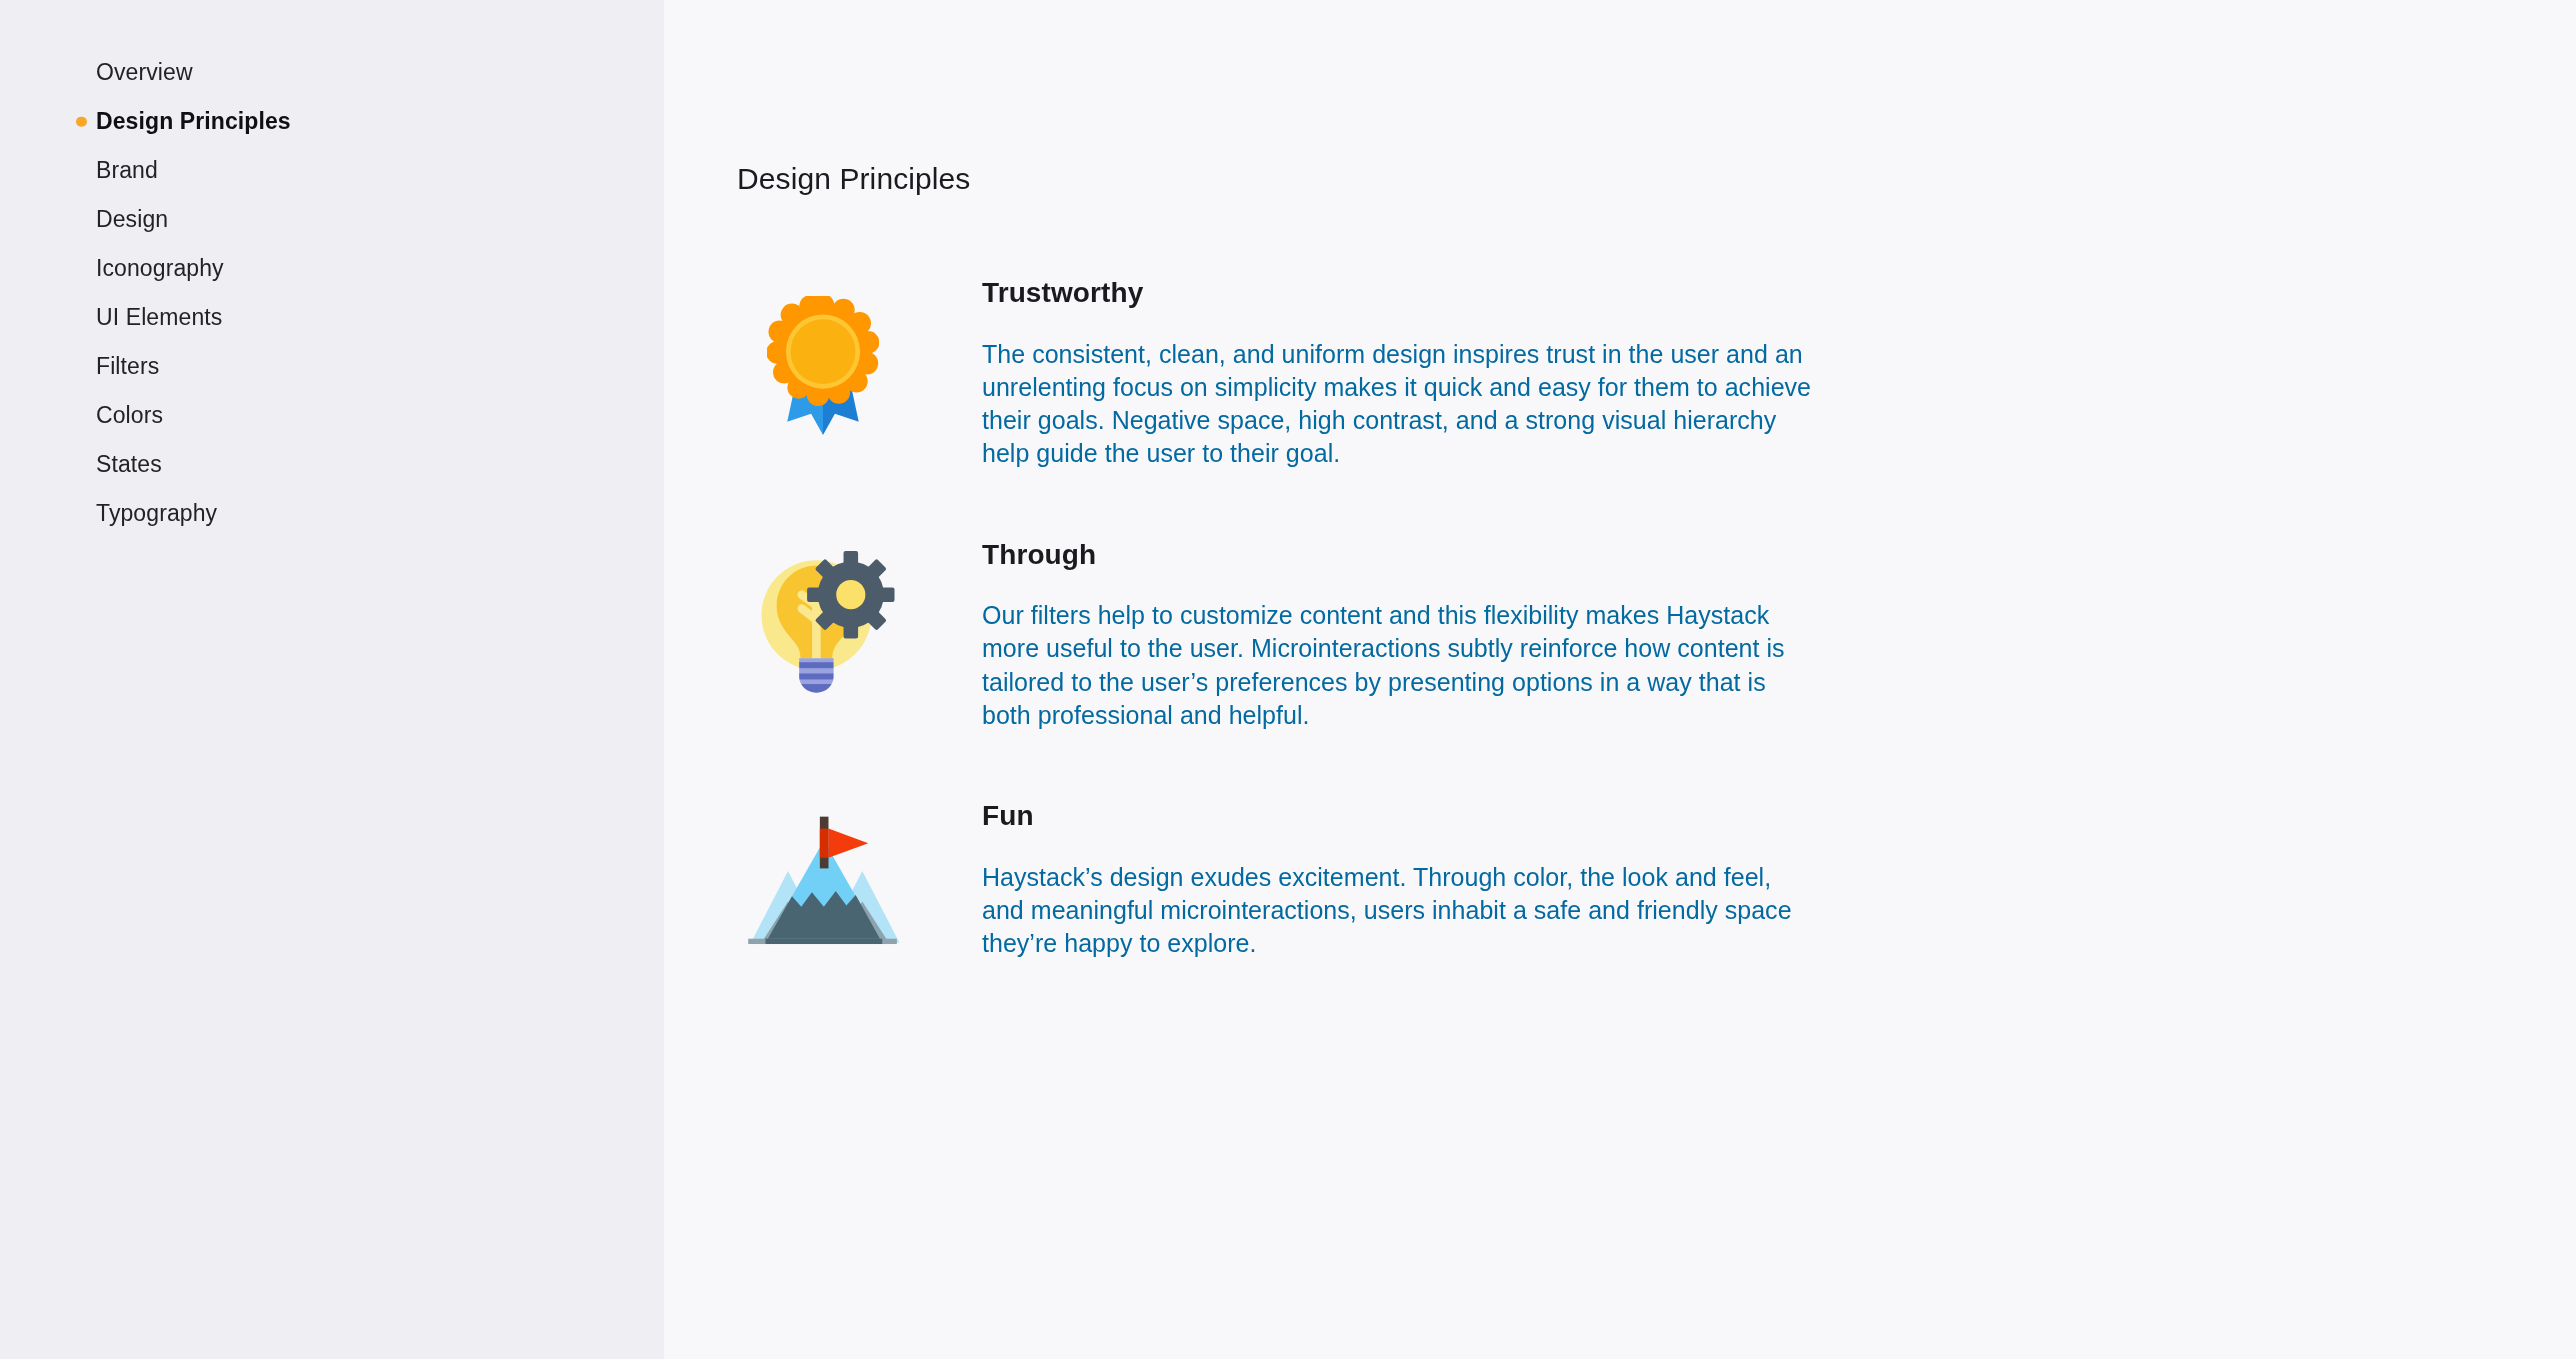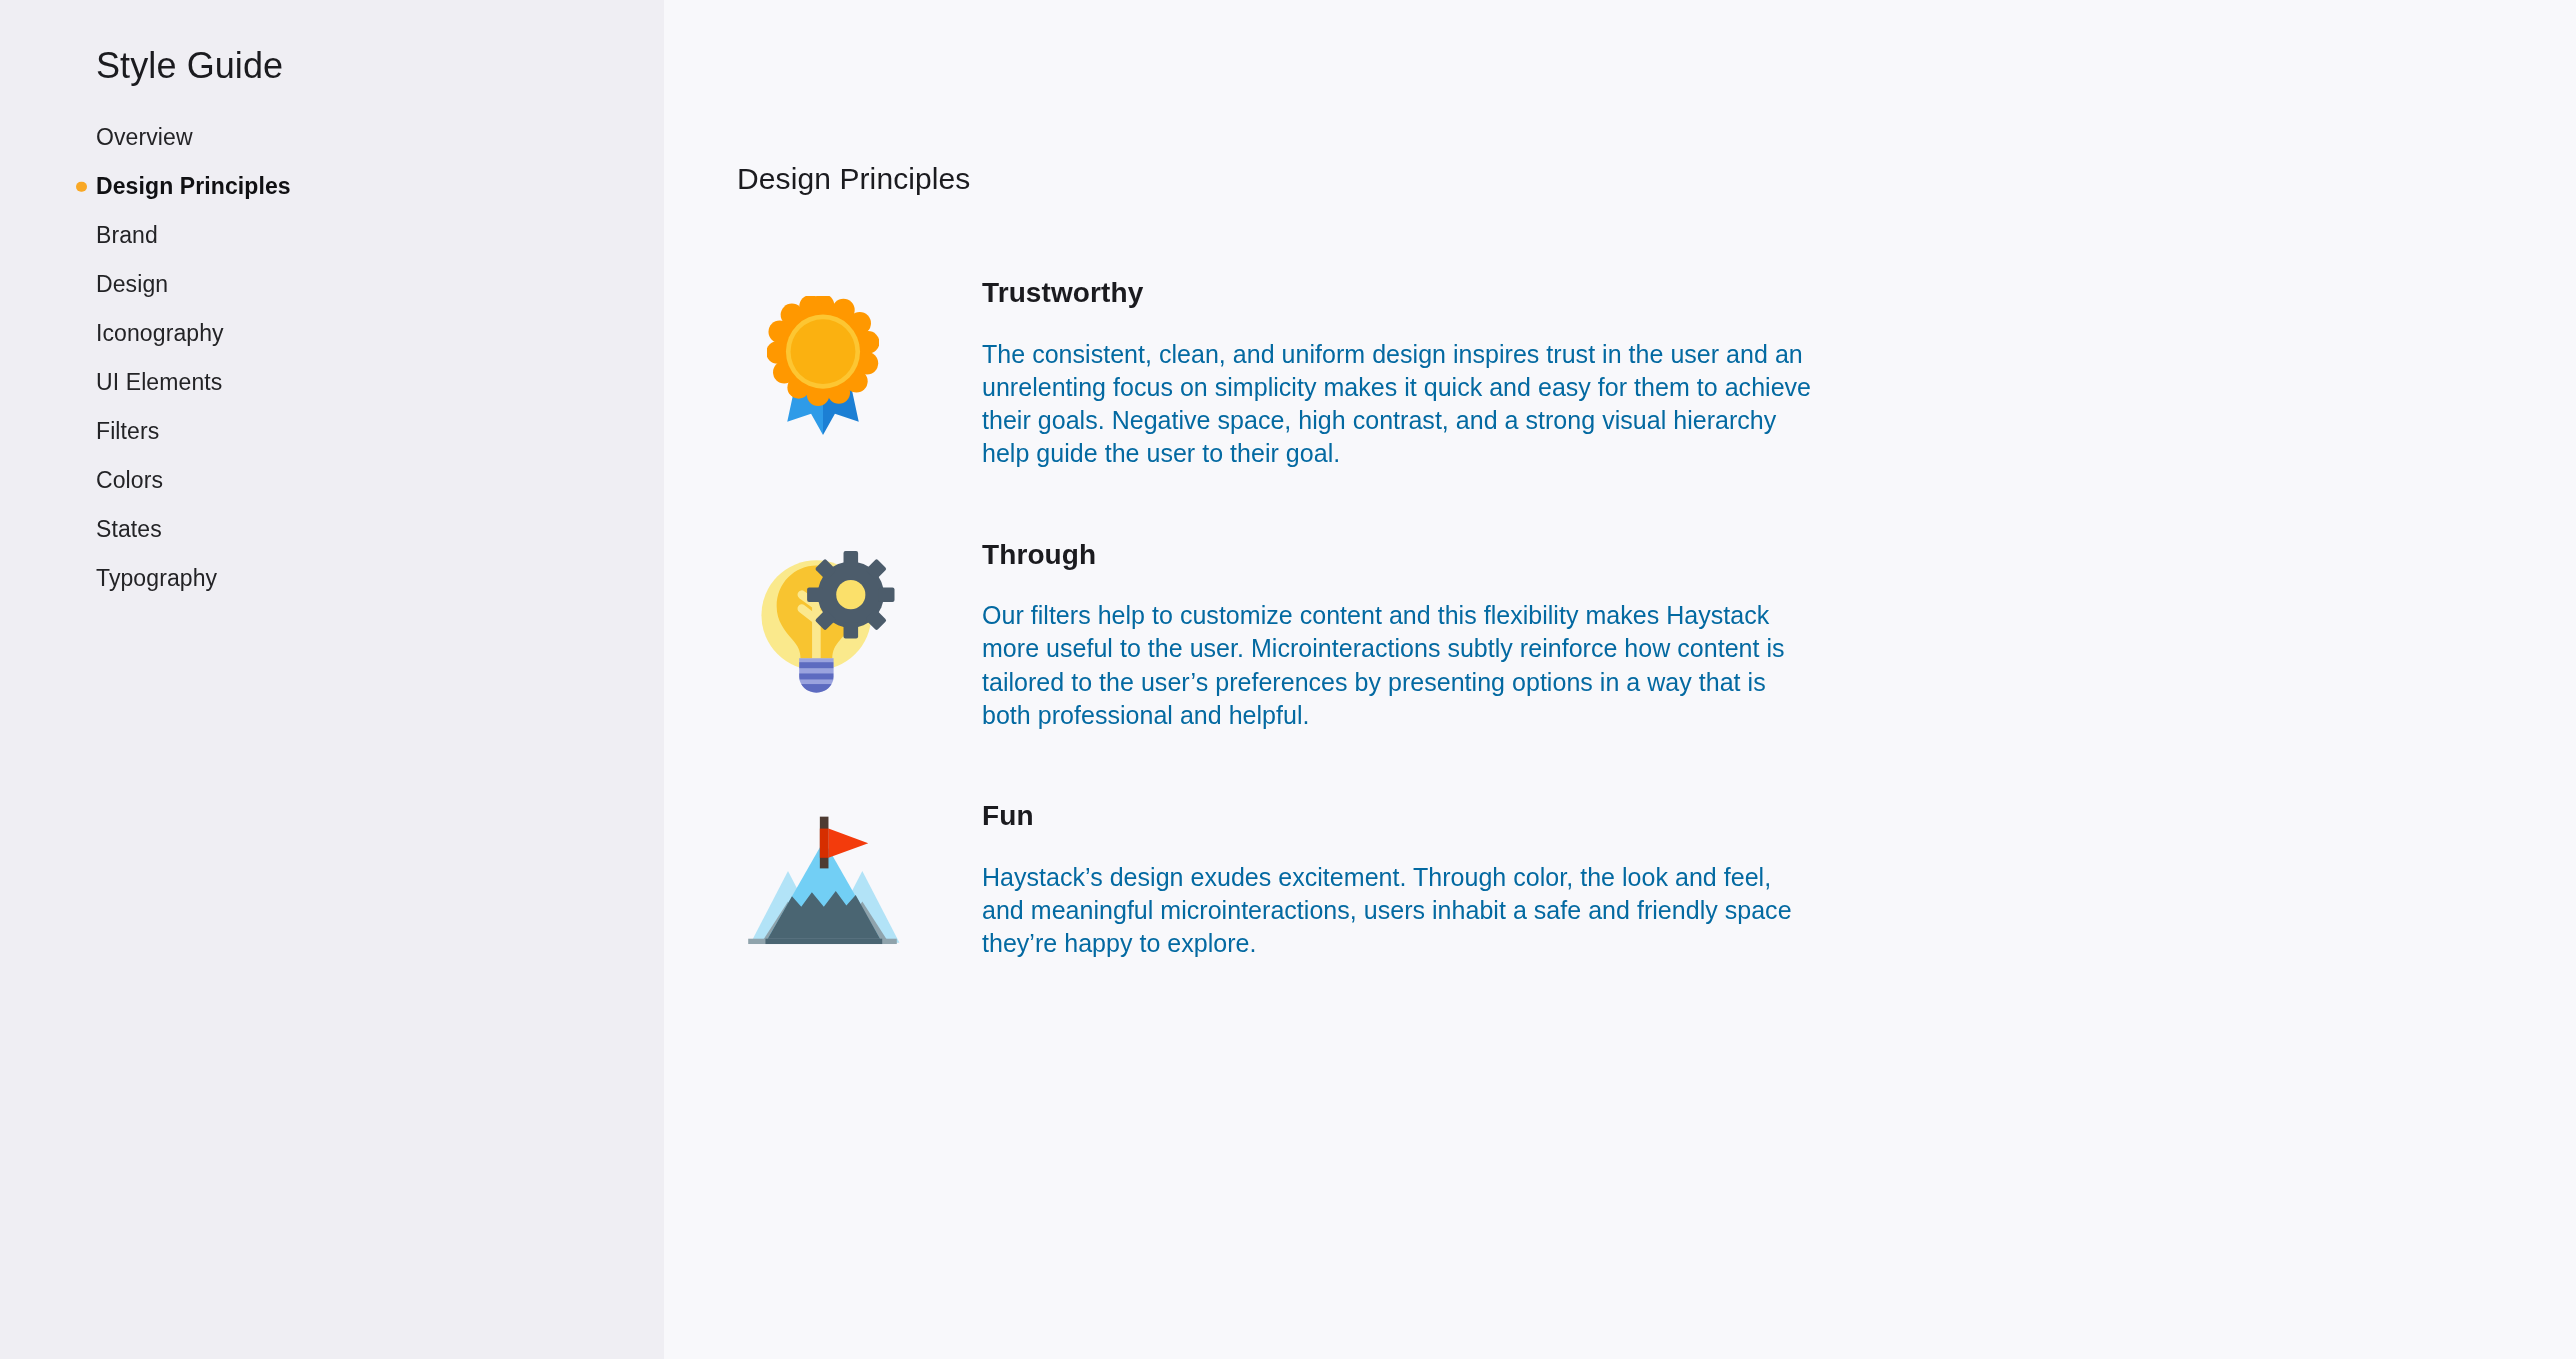--- a/index.html
+++ b/index.html
@@ -146,21 +146,20 @@
   }
 
   .principle.p-flex .principle-icon { padding-top: 6.6px; }
   .principle.p-fun  .principle-icon { padding-top: 12px; }
 </style>
 </head>
 <body>
 
 <aside class="sidebar">
 
-  <h1 class="sidebar-title">Style Guide</h1>
 
   <ul class="nav-list">
 
     <li class="nav-item">
 
       <span class="nav-label">Overview</span>
     </li>
 
     <li class="nav-item is-active">
       <span class="nav-bullet"></span>

